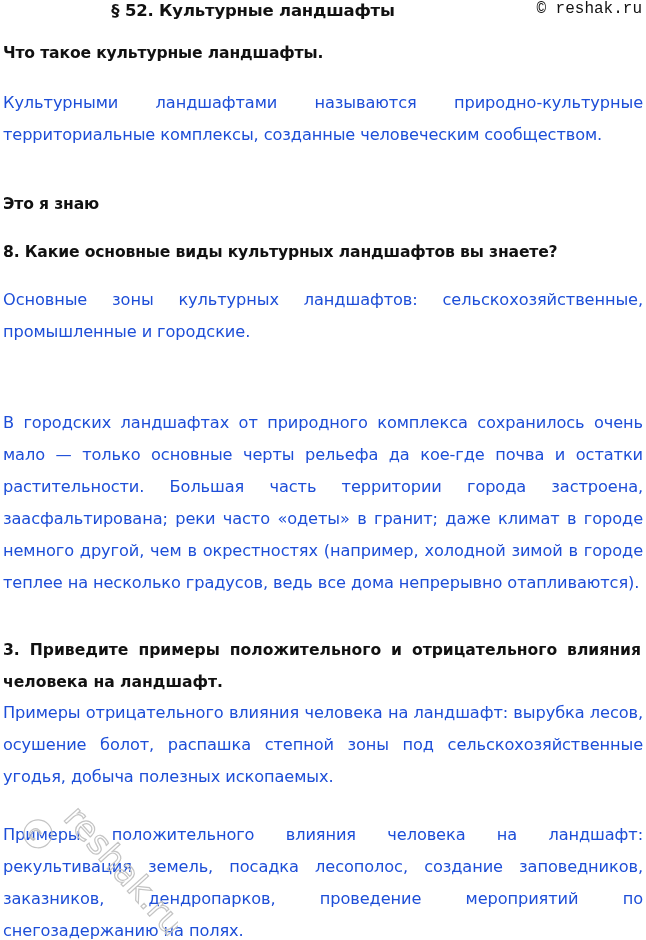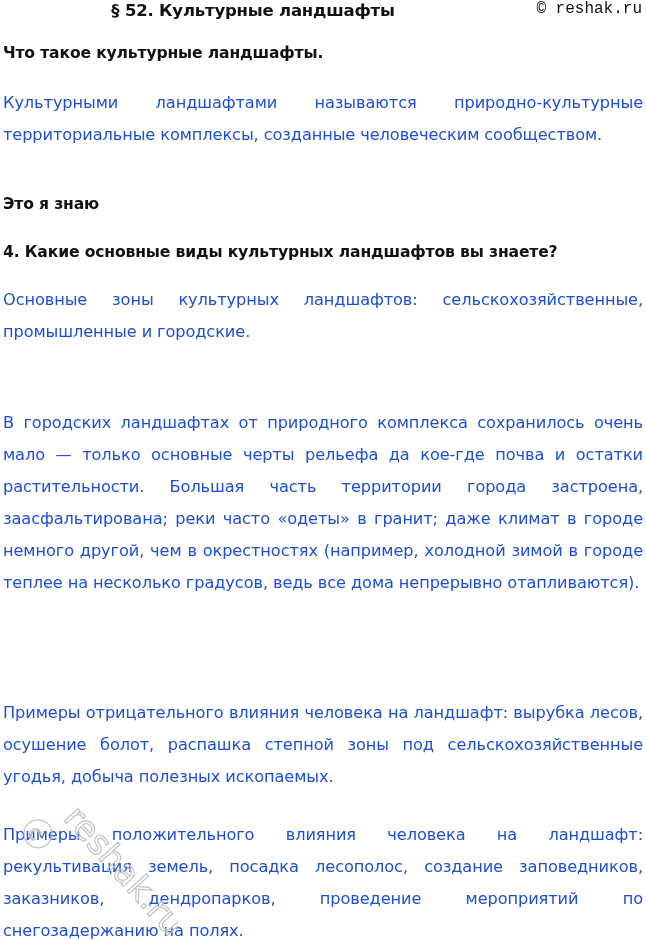--- a/index.html
+++ b/index.html
@@ -104,25 +104,26 @@
   <div class="header">
     <div class="header-title">§ 52. Культурные ландшафты</div>
     <div class="header-site">© reshak.ru</div>
   </div>
 
   <div class="heading" style="top:44px;">Что такое культурные ландшафты.</div>
   <div class="para para-last-left" style="top:87px;">Культурными ландшафтами называются природно-культурные территориальные комплексы, созданные человеческим сообществом.</div>
 
   <div class="heading" style="top:189px;margin-top:6px;">Это я знаю</div>
 
-  <div class="heading" style="top:243px;">4. Какие основные виды культурных ландшафтов вы знаете?</div>
+  <div class="heading" style="top:243px;">8. Какие основные виды культурных ландшафтов вы знаете?</div>
   <div class="para para-last-left" style="top:284px;">Основные зоны культурных ландшафтов: сельскохозяйственные, промышленные и городские.</div>
 
   <div class="para para-last-left" style="top:407px;">В городских ландшафтах от природного комплекса сохранилось очень мало — только основные черты рельефа да кое-где почва и остатки растительности. Большая часть территории города застроена, заасфальтирована; реки часто «одеты» в гранит; даже климат в городе немного другой, чем в окрестностях (например, холодной зимой в городе теплее на несколько градусов, ведь все дома непрерывно отапливаются).</div>
 
+  <div class="heading-multi" style="top:634px;">3. Приведите примеры положительного и отрицательного влияния человека на ландшафт.</div>
   <div class="para para-last-left" style="top:697px;">Примеры отрицательного влияния человека на ландшафт: вырубка лесов, осушение болот, распашка степной зоны под сельскохозяйственные угодья, добыча полезных ископаемых.</div>
   <div class="para para-last-left" style="top:819px;">Примеры положительного влияния человека на ландшафт: рекультивация земель, посадка лесополос, создание заповедников, заказников, дендропарков, проведение мероприятий по снегозадержанию на полях.</div>
 
   <svg class="watermark" viewBox="0 0 170 160" xmlns="http://www.w3.org/2000/svg">
     <g transform="rotate(48 85 80)" fill="none" stroke="#c4c4c4" stroke-width="1.2">
       <text x="30" y="72" font-family="DejaVu Sans, sans-serif" font-size="34">reshak.ru</text>
       <circle cx="25" cy="100" r="14"></circle>
       <text x="17" y="108" font-family="DejaVu Sans, sans-serif" font-size="20">c</text>
     </g>
   </svg>

